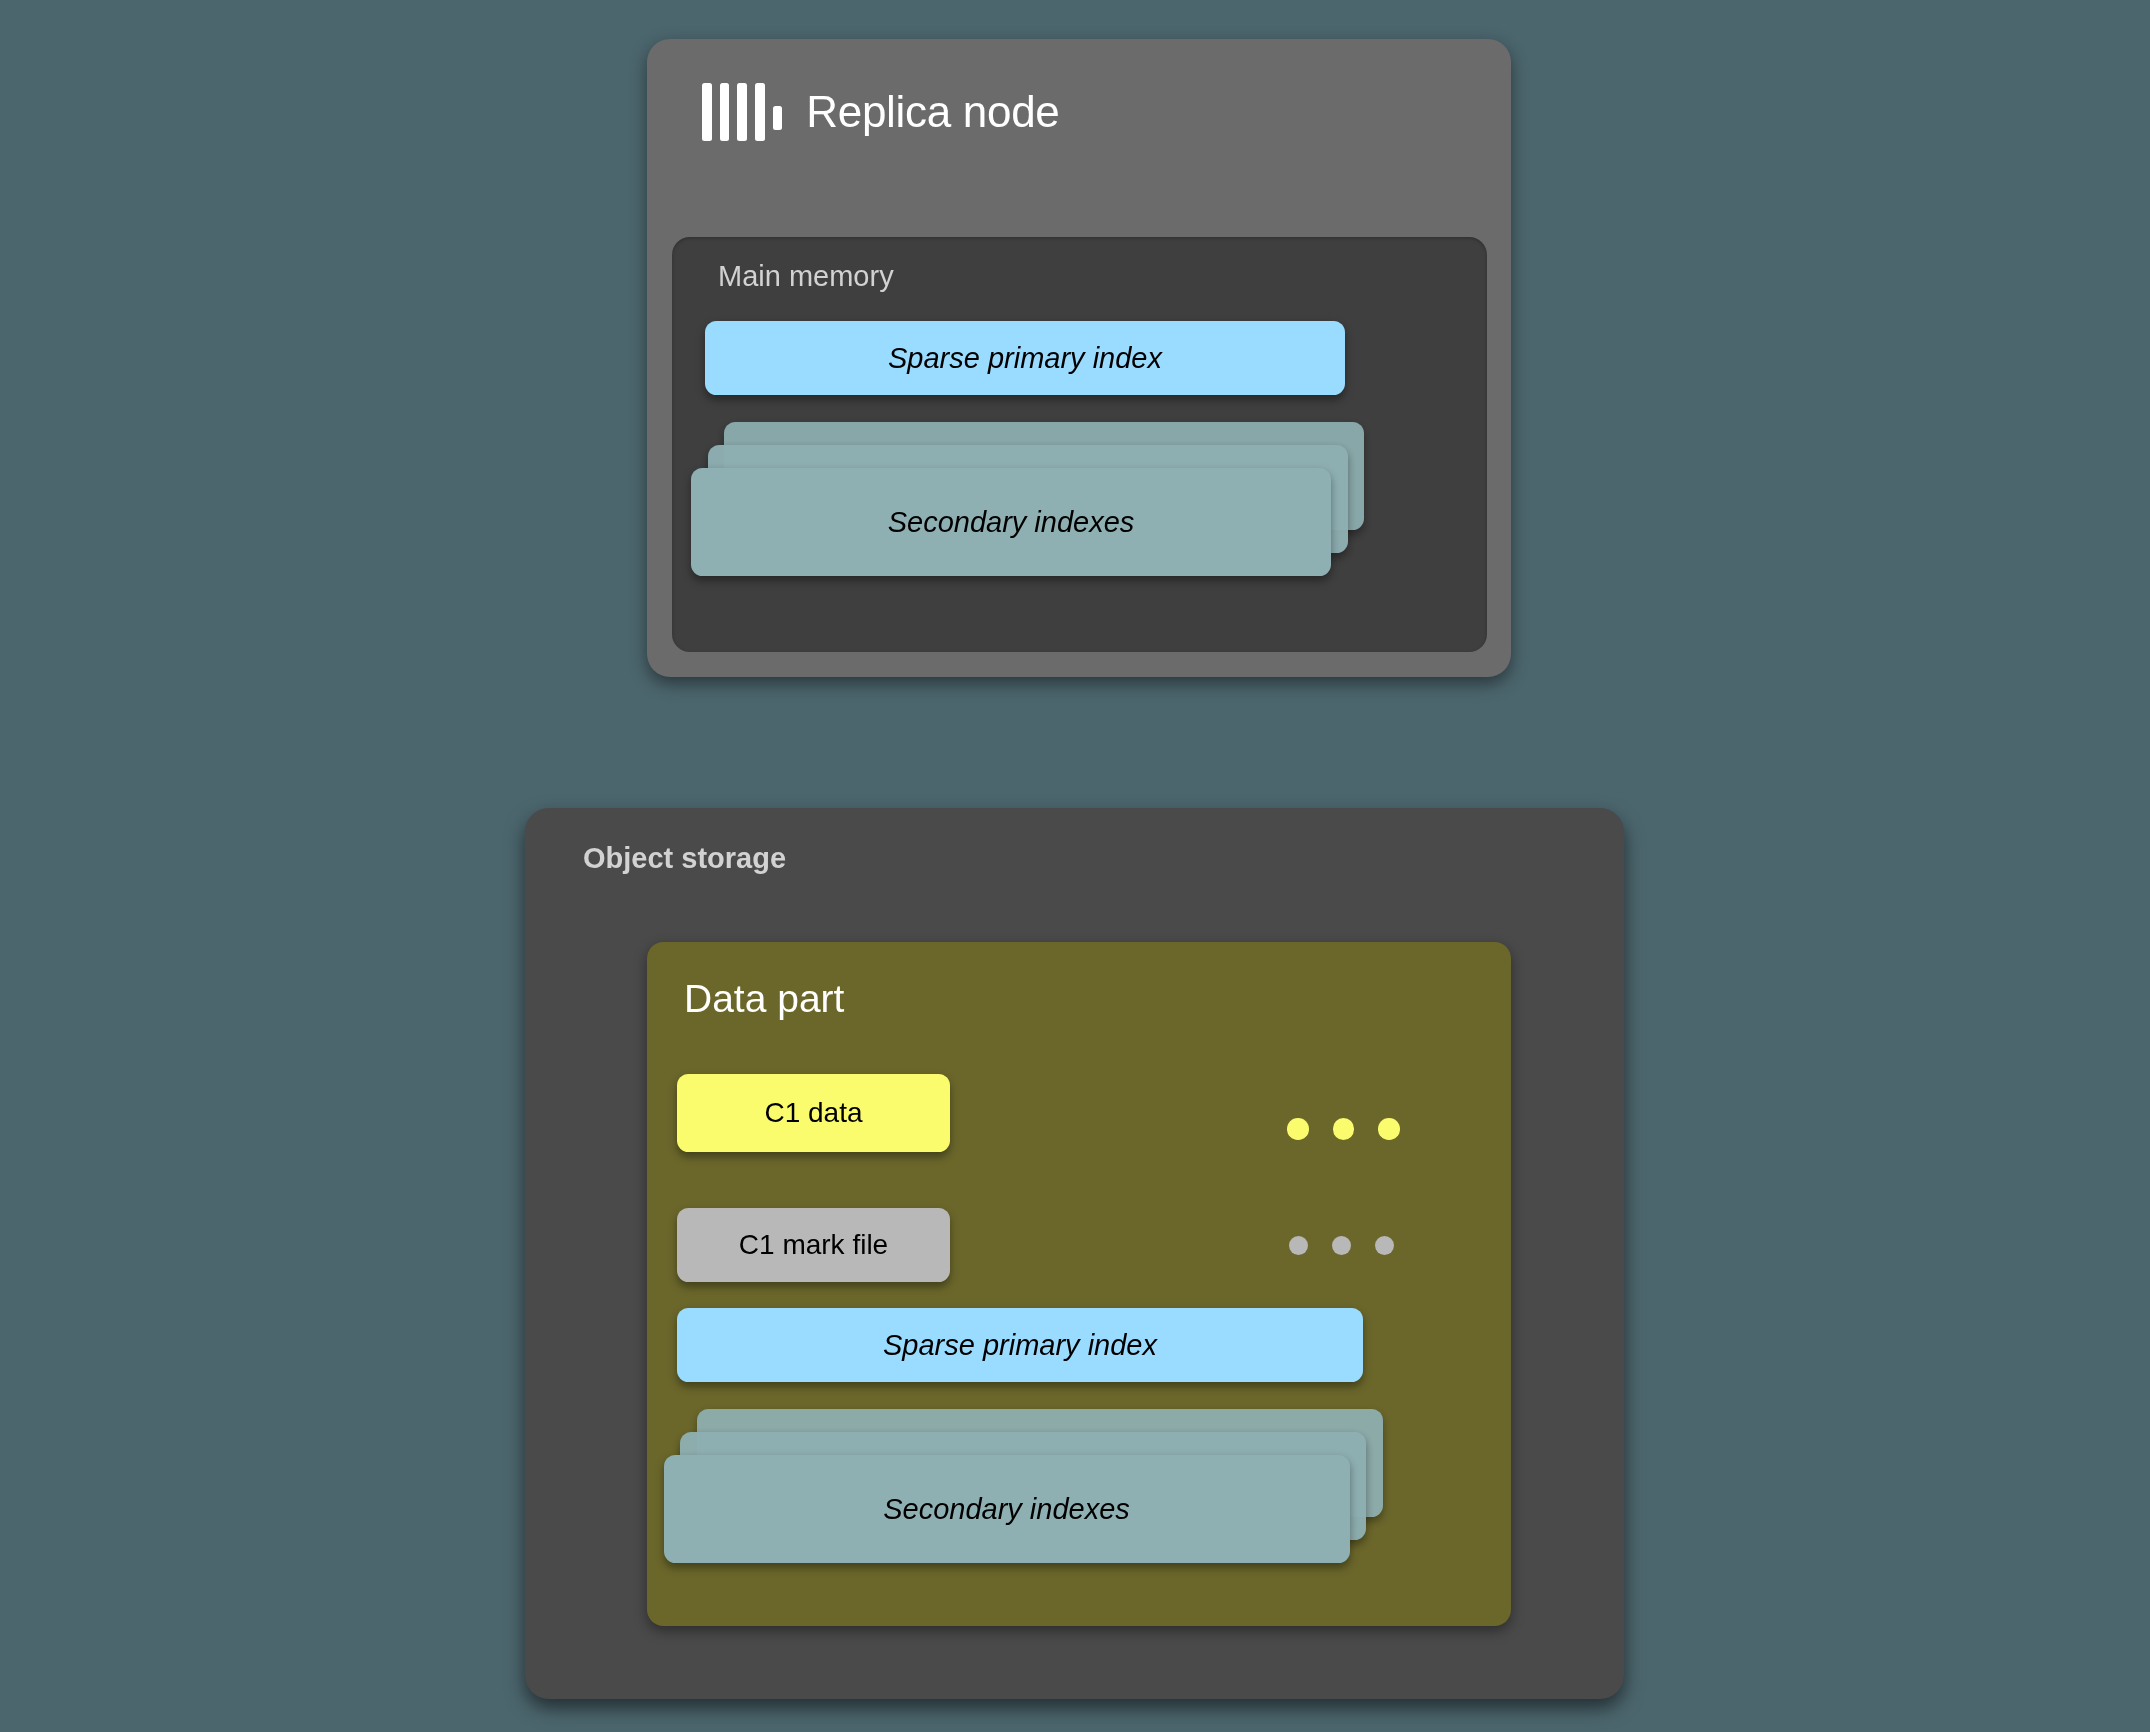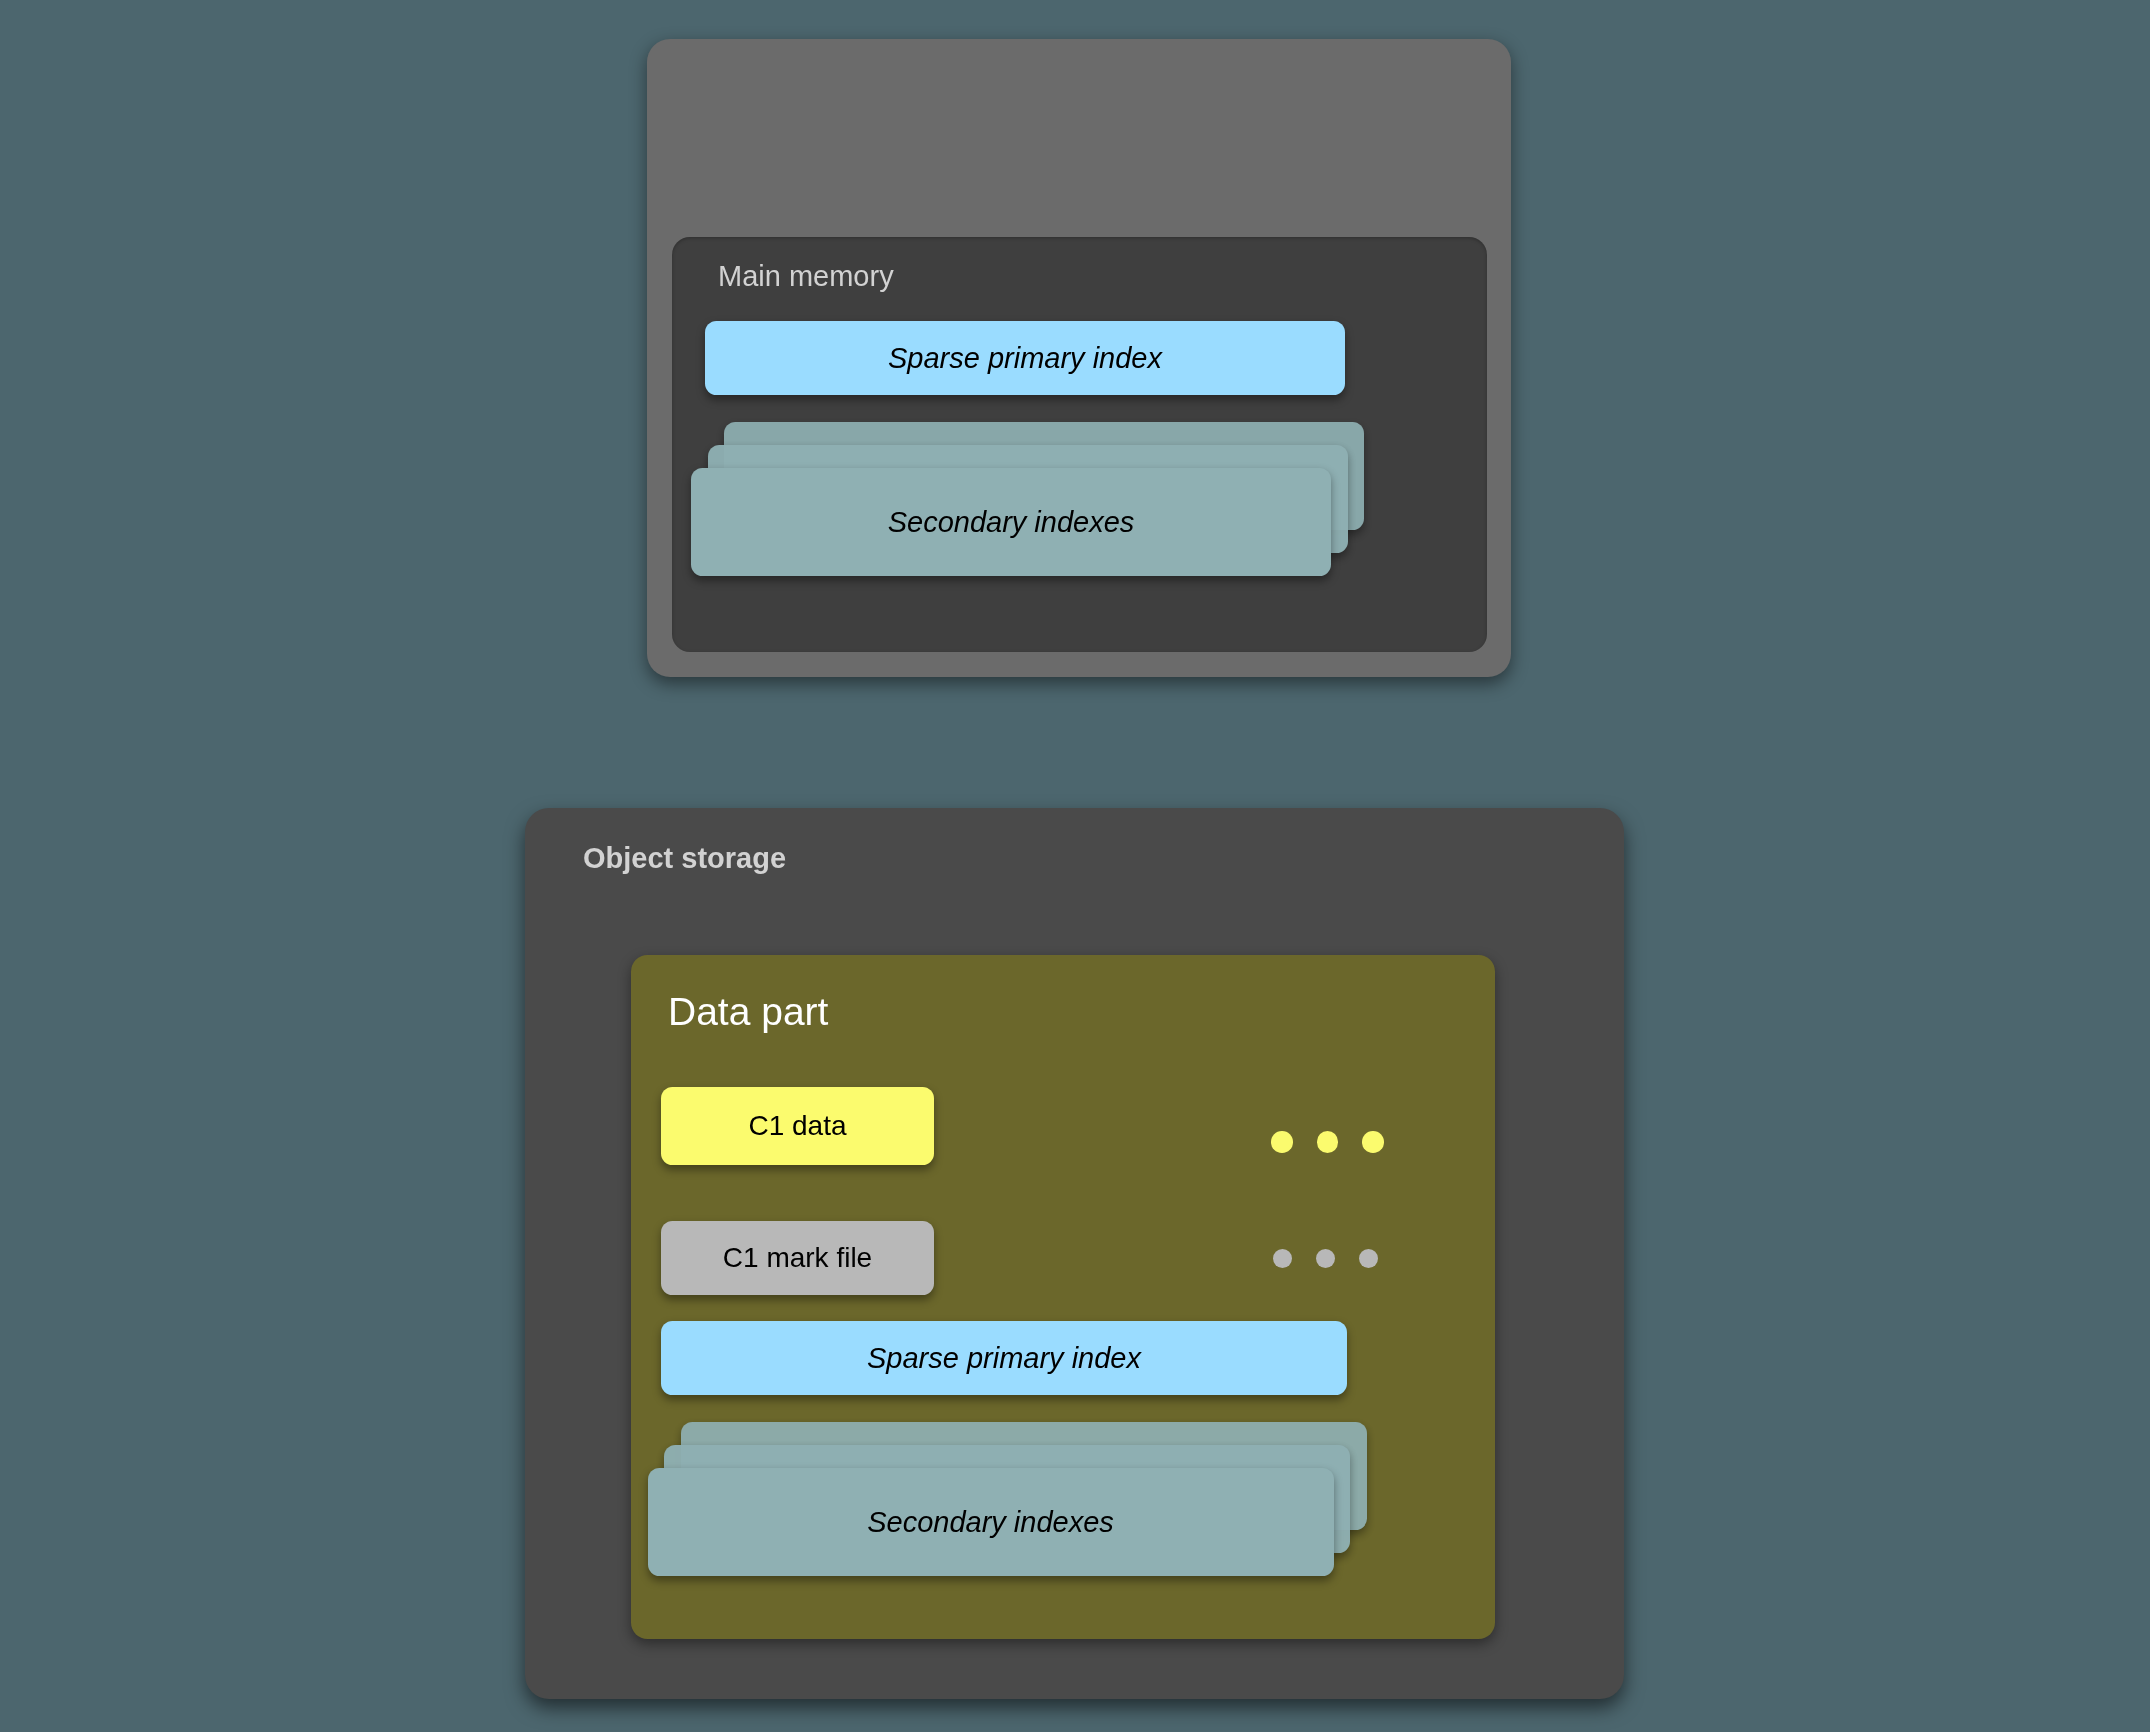--- a/index.html
+++ b/index.html
@@ -194,28 +194,27 @@
     color: #d2d2d2;
     font-size: 29px;
     line-height: 1;
     white-space: nowrap;
     font-weight: bold;
   }
 
   
   #data-part-panel {
     position: absolute;
-    left: 106px;
+    left: 122px;
     top: 134px;
     width: 864px;
     height: 684px;
     background: #6b672b;
     border-radius: 16.5px;
     box-shadow: 0 5px 12.7px rgba(0,0,0,0.4);
-    margin-top: 13px;
   }
   #data-part-title {
     position: absolute;
     left: 37px;
     top: 37px;
     color: #ffffff;
     font-size: 39px;
     line-height: 1;
     white-space: nowrap;
   }
@@ -237,20 +236,30 @@
   .lbl-40 { font-size: 28px; }
   .lbl-42 { font-size: 29px; font-style: italic; }
 </style>
 </head>
 <body>
 
 <div class="stage">
 
   <div id="replica-node-panel">
 
+    <div id="replica-node-header">
+      <span class="ch-logo">
+        <span class="bar"></span>
+        <span class="bar"></span>
+        <span class="bar"></span>
+        <span class="bar"></span>
+        <span class="dot"></span>
+      </span>
+      <span id="replica-node-title">Replica node</span>
+    </div>
 
     <div id="main-memory-panel">
       <div id="main-memory-label">Main memory</div>
 
       <div class="box box-blue lbl-42" style="left:33px; top:84px; width:640px; height:74px;">Sparse primary index</div>
 
       <div class="stack" style="left:19px; top:185px; width:685px; height:152px;">
         <div class="card c1" style="left:33px;  top:0px;  width:640px; height:108px;"></div>
         <div class="card c2" style="left:16.5px;  top:23px; width:640px; height:108px;"></div>
         <div class="card front lbl-42" style="left:0px; top:46px; width:640px; height:108px;">Secondary indexes</div>

